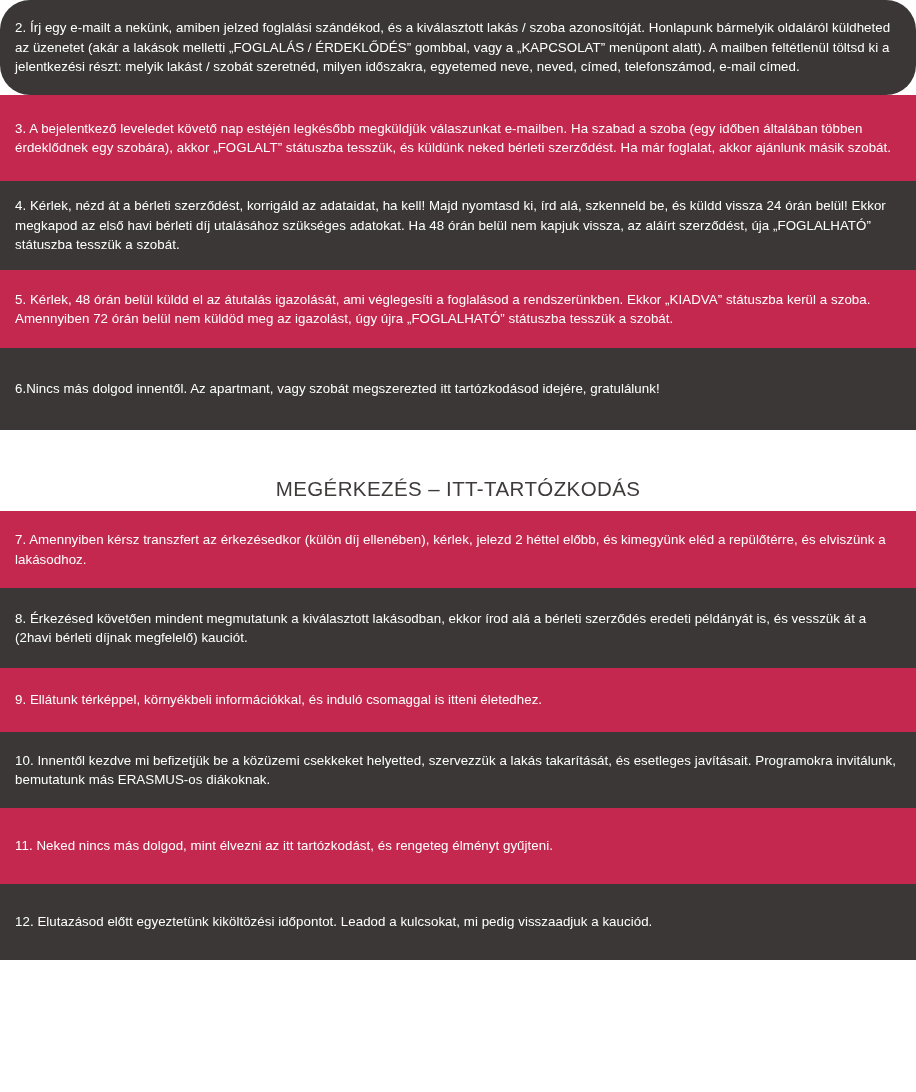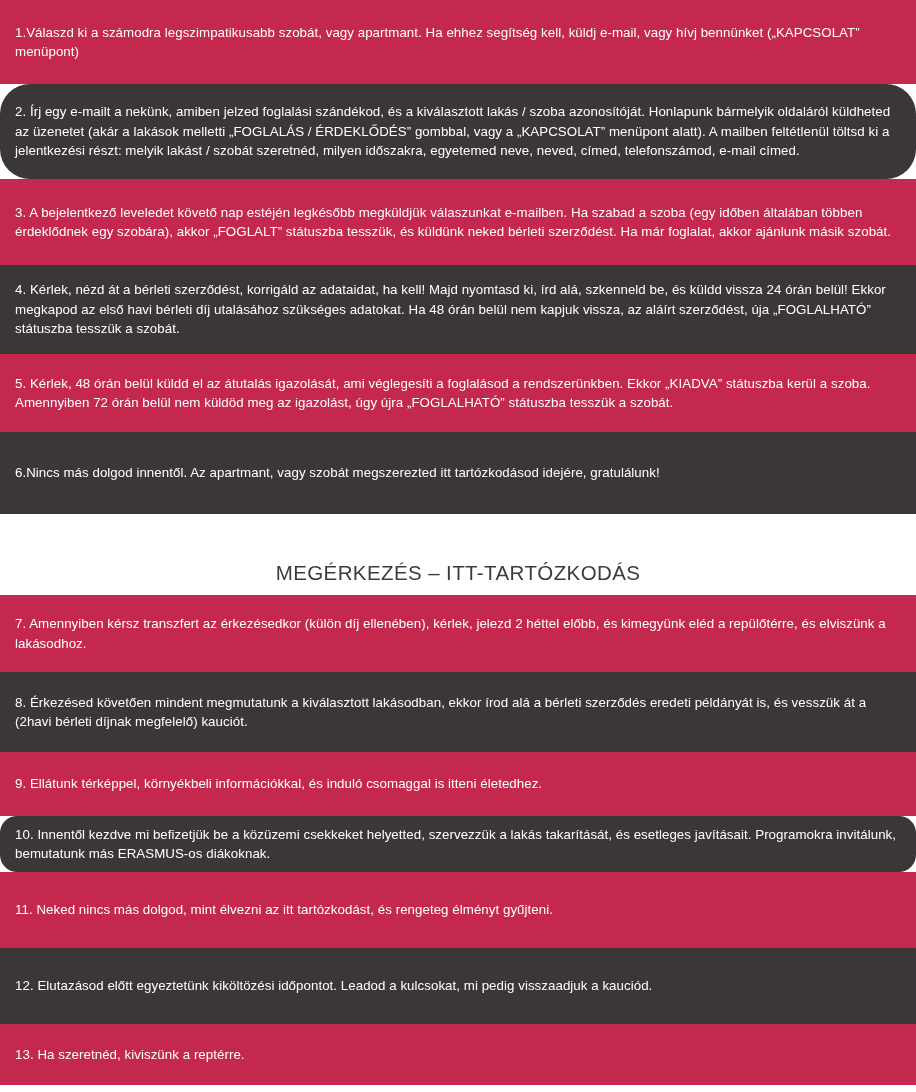--- a/index.html
+++ b/index.html
@@ -59,23 +59,20 @@
     margin: 0;
     text-align: center;
   }
 </style>
 </head>
 <body>
 
 <div id="page">
 
   <div id="group-before">
-      <div class="step-row pink" style="height: 84px;">
-        <p class="step-text">1.Válaszd ki a számodra legszimpatikusabb szobát, vagy apartmant. Ha ehhez segítség kell, küldj e-mail, vagy hívj bennünket („KAPCSOLAT” menüpont)</p>
-      </div>
       <div class="step-row dark" style="height: 95px; border-radius: 30px;">
         <p class="step-text">2. Írj egy e-mailt a nekünk, amiben jelzed foglalási szándékod, és a kiválasztott lakás / szoba azonosítóját. Honlapunk bármelyik oldaláról küldheted az üzenetet (akár a lakások melletti „FOGLALÁS / ÉRDEKLŐDÉS” gombbal, vagy a „KAPCSOLAT” menüpont alatt). A mailben feltétlenül töltsd ki a jelentkezési részt: melyik lakást / szobát szeretnéd, milyen időszakra, egyetemed neve, neved, címed, telefonszámod, e-mail címed.</p>
       </div>
       <div class="step-row pink" style="height: 86px;">
         <p class="step-text">3. A bejelentkező leveledet követő nap estéjén legkésőbb megküldjük válaszunkat e-mailben. Ha szabad a szoba (egy időben általában többen érdeklődnek egy szobára), akkor „FOGLALT” státuszba tesszük, és küldünk neked bérleti szerződést. Ha már foglalat, akkor ajánlunk másik szobát.</p>
       </div>
       <div class="step-row dark" style="height: 89px; align-items: center;">
         <p class="step-text">4. Kérlek, nézd át a bérleti szerződést, korrigáld az adataidat, ha kell! Majd nyomtasd ki, írd alá, szkenneld be, és küldd vissza 24 órán belül! Ekkor megkapod az első havi bérleti díj utalásához szükséges adatokat. Ha 48 órán belül nem kapjuk vissza, az aláírt szerződést, úja „FOGLALHATÓ” státuszba tesszük a szobát.</p>
       </div>
       <div class="step-row pink" style="height: 78px;">
@@ -93,27 +90,24 @@
   <div id="group-after">
       <div class="step-row pink" style="height: 77px; margin-top: 9px;">
         <p class="step-text">7. Amennyiben kérsz transzfert az érkezésedkor (külön díj ellenében), kérlek, jelezd 2 héttel előbb, és kimegyünk eléd a repülőtérre, és elviszünk a lakásodhoz.</p>
       </div>
       <div class="step-row dark" style="height: 80px;">
         <p class="step-text">8. Érkezésed követően mindent megmutatunk a kiválasztott lakásodban, ekkor írod alá a bérleti szerződés eredeti példányát is, és vesszük át a (2havi bérleti díjnak megfelelő) kauciót.</p>
       </div>
       <div class="step-row pink" style="height: 64px;">
         <p class="step-text">9. Ellátunk térképpel, környékbeli információkkal, és induló csomaggal is itteni életedhez.</p>
       </div>
-      <div class="step-row dark" style="height: 56px; border-radius: 17px;">
+      <div class="step-row dark" style="height: 76px;">
         <p class="step-text">10. Innentől kezdve mi befizetjük be a közüzemi csekkeket helyetted, szervezzük a lakás takarítását, és esetleges javításait. Programokra invitálunk, bemutatunk más ERASMUS-os diákoknak.</p>
       </div>
       <div class="step-row pink" style="height: 76px;">
         <p class="step-text">11. Neked nincs más dolgod, mint élvezni az itt tartózkodást, és rengeteg élményt gyűjteni.</p>
       </div>
       <div class="step-row dark" style="height: 76px;">
         <p class="step-text">12. Elutazásod előtt egyeztetünk kiköltözési időpontot. Leadod a kulcsokat, mi pedig visszaadjuk a kauciód.</p>
       </div>
-      <div class="step-row pink" style="height: 61px;">
-        <p class="step-text">13. Ha szeretnéd, kiviszünk a reptérre.</p>
-      </div>
     </div>
 
 </div>
 
 </body></html>

